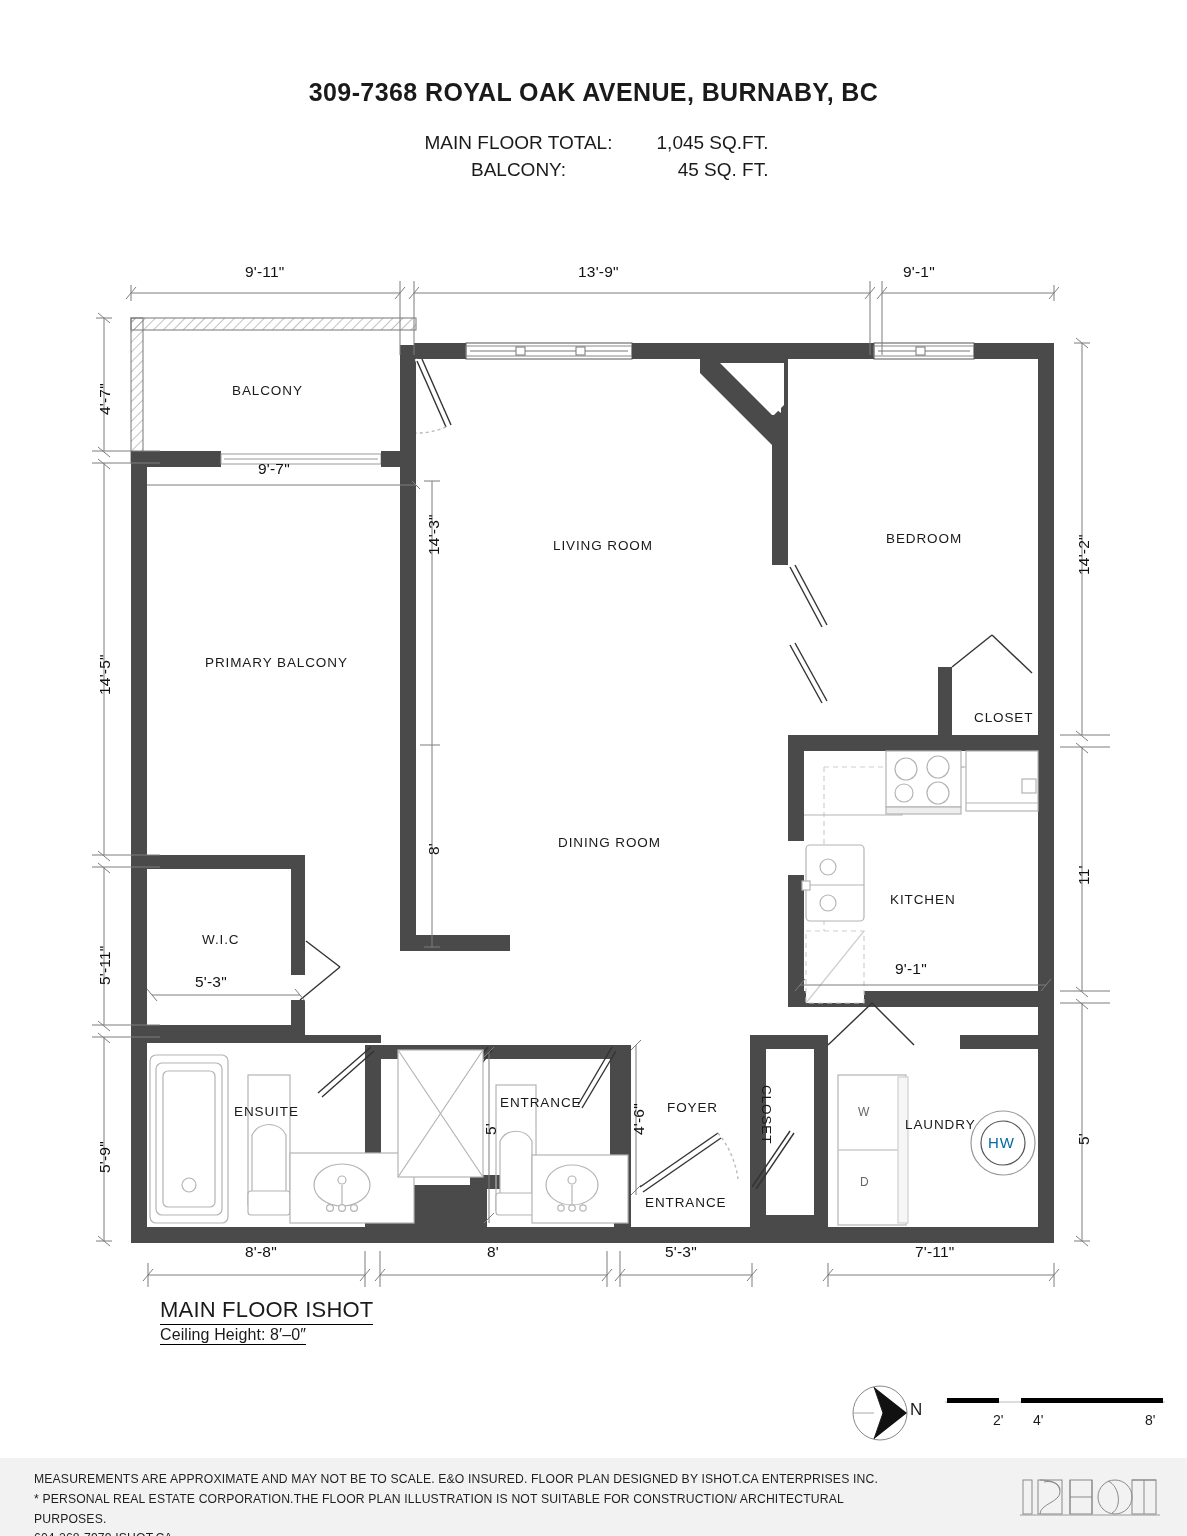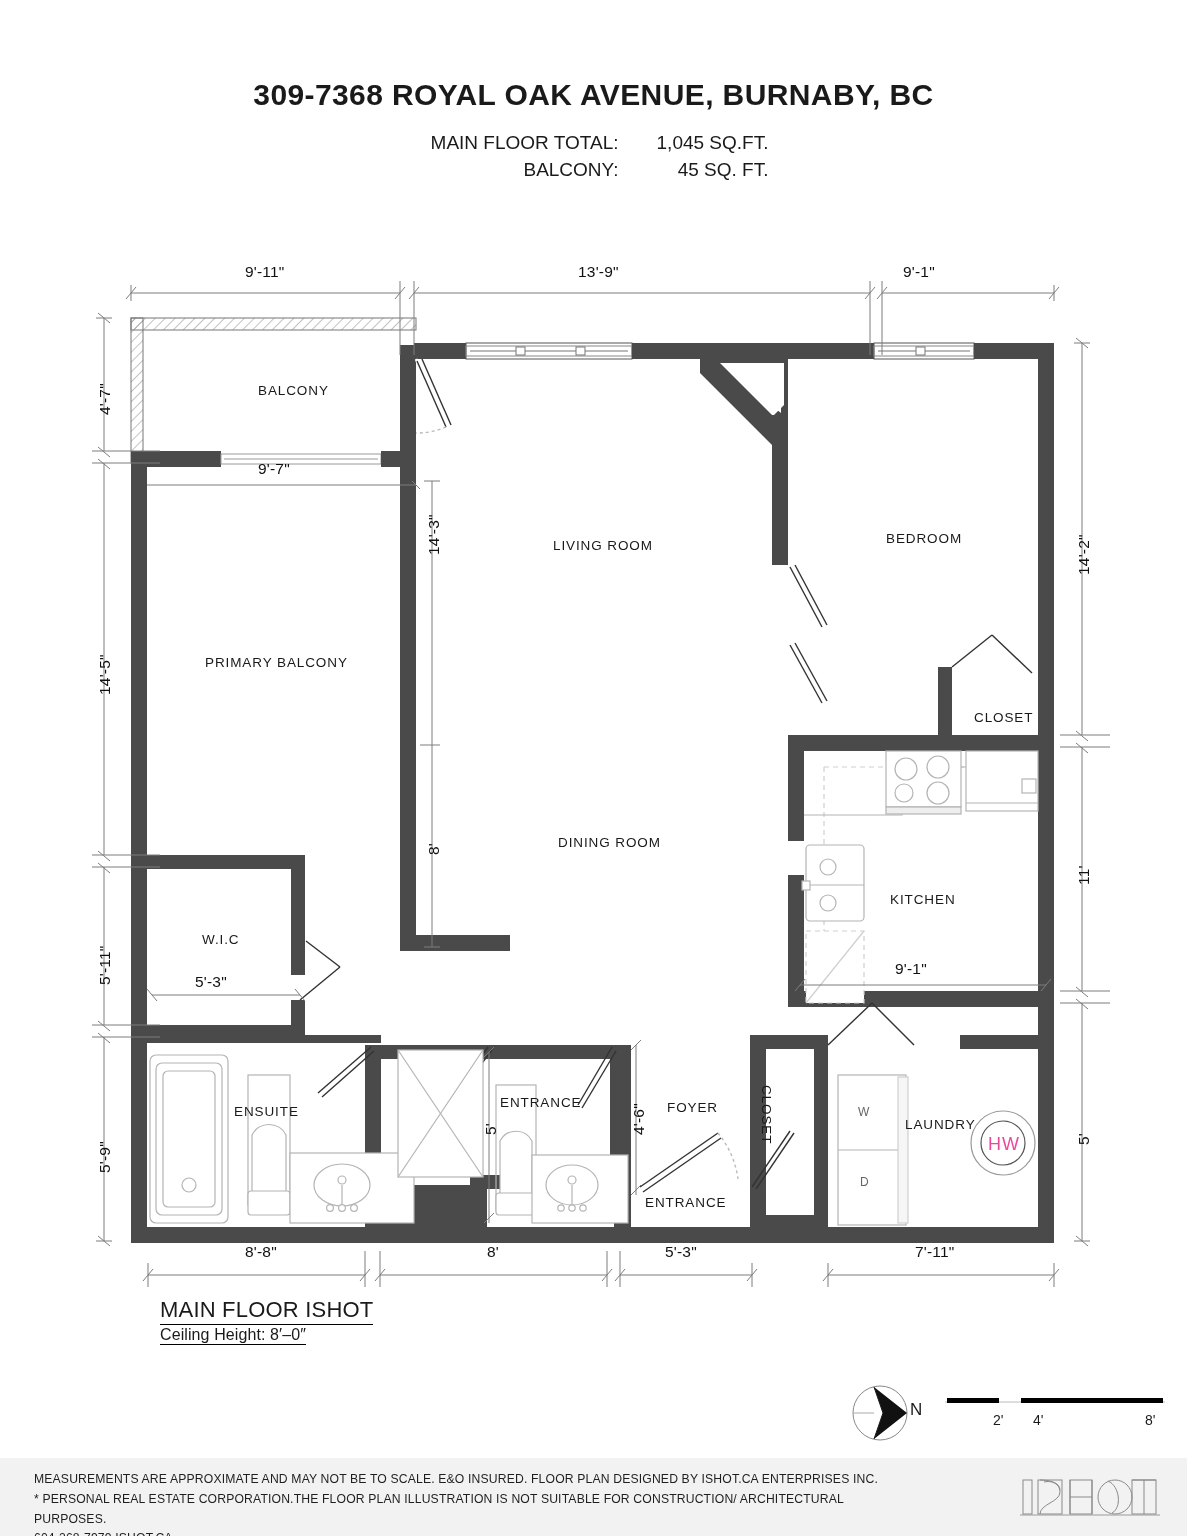--- a/index.html
+++ b/index.html
@@ -1,23 +1,23 @@
 <!DOCTYPE html>
 <html><head>
 <meta charset="utf-8">
 <style>
   html,body{margin:0;padding:0;background:#fff;}
   body{width:1187px;height:1536px;position:relative;overflow:hidden;
        font-family:"Liberation Sans","DejaVu Sans",sans-serif;color:#1a1a1a;}
   .abs{position:absolute;}
   
-  #title{top:78px;left:0;width:1187px;text-align:center;font-size:30px;font-weight:bold;letter-spacing:.4px;}
+  #title{top:78px;left:0;width:1187px;text-align:center;font-size:25px;font-weight:bold;letter-spacing:.4px;}
   #areas{top:130px;left:0;width:1187px;text-align:center;font-size:19px;}
   #areas .row{display:flex;justify-content:center;line-height:1.42;}
-  #areas .lbl{width:200px;text-align:right;}
+  #areas .lbl{width:200px;text-align:center;}
   #areas .val{width:150px;text-align:right;}
   
   #plan{top:255px;left:0;width:1187px;height:1060px;}
   #plan svg{display:block;}
   
   .rlabel{font-size:13.5px;letter-spacing:.9px;color:#1a1a1a;white-space:nowrap;}
   .dim{font-size:15.5px;color:#111;white-space:nowrap;letter-spacing:.2px;}
   .dim.v{transform-origin:0 0;}
   
   #mfp{top:1297px;left:160px;}
@@ -333,37 +333,37 @@
     <line x1="636" y1="790" x2="636" y2="940"></line>
     <line x1="631" y1="795" x2="641" y2="785"></line>
         <line x1="631" y1="940" x2="641" y2="930"></line>
 
     <line x1="800" y1="730" x2="1046" y2="730"></line>
     <line x1="795" y1="736" x2="805" y2="724"></line>
         <line x1="1041" y1="736" x2="1051" y2="724"></line>
   </g>
 </svg>
 
-<div class="abs rlabel" style="top:128px;left:232px;margin-left:26px;">BALCONY</div>
+<div class="abs rlabel" style="top:128px;left:232px;">BALCONY</div>
 <div class="abs rlabel" style="top:400px;left:205px;">PRIMARY BALCONY</div>
 <div class="abs rlabel" style="top:677px;left:202px;">W.I.C</div>
 <div class="abs rlabel" style="top:849px;left:234px;">ENSUITE</div>
 <div class="abs rlabel" style="top:840px;left:500px;">ENTRANCE</div>
 <div class="abs rlabel" style="top:283px;left:553px;">LIVING ROOM</div>
 <div class="abs rlabel" style="top:580px;left:558px;">DINING ROOM</div>
 <div class="abs rlabel" style="top:845px;left:667px;">FOYER</div>
 <div class="abs rlabel" style="top:940px;left:645px;">ENTRANCE</div>
 <div class="abs rlabel" style="top:276px;left:886px;">BEDROOM</div>
 <div class="abs rlabel" style="top:455px;left:974px;">CLOSET</div>
 <div class="abs rlabel" style="top:637px;left:890px;">KITCHEN</div>
 <div class="abs rlabel" style="top:830px;left:774px;transform:rotate(90deg);transform-origin:0 0;">CLOSET</div>
 <div class="abs rlabel" style="top:862px;left:905px;">LAUNDRY</div>
 <div class="abs rlabel" style="top:850px;left:858px;font-size:12px;color:#666;">W</div>
 <div class="abs rlabel" style="top:920px;left:860px;font-size:12px;color:#666;">D</div>
-<div class="abs rlabel" style="top:879px;left:988px;font-size:18px;color:#ec4899;">HW</div>
+<div class="abs rlabel" style="top:879px;left:988px;font-size:15px;color:#0369a1;">HW</div>
 
 <div class="abs dim" style="top:8px;left:245px;">9'-11"</div>
 <div class="abs dim" style="top:8px;left:578px;">13'-9"</div>
 <div class="abs dim" style="top:8px;left:903px;">9'-1"</div>
 
 <div class="abs dim v" style="top:160px;left:96px;transform:rotate(-90deg);">4'-7"</div>
 <div class="abs dim v" style="top:440px;left:96px;transform:rotate(-90deg);">14'-5"</div>
 <div class="abs dim v" style="top:730px;left:96px;transform:rotate(-90deg);">5'-11"</div>
 <div class="abs dim v" style="top:918px;left:96px;transform:rotate(-90deg);">5'-9"</div>
 

